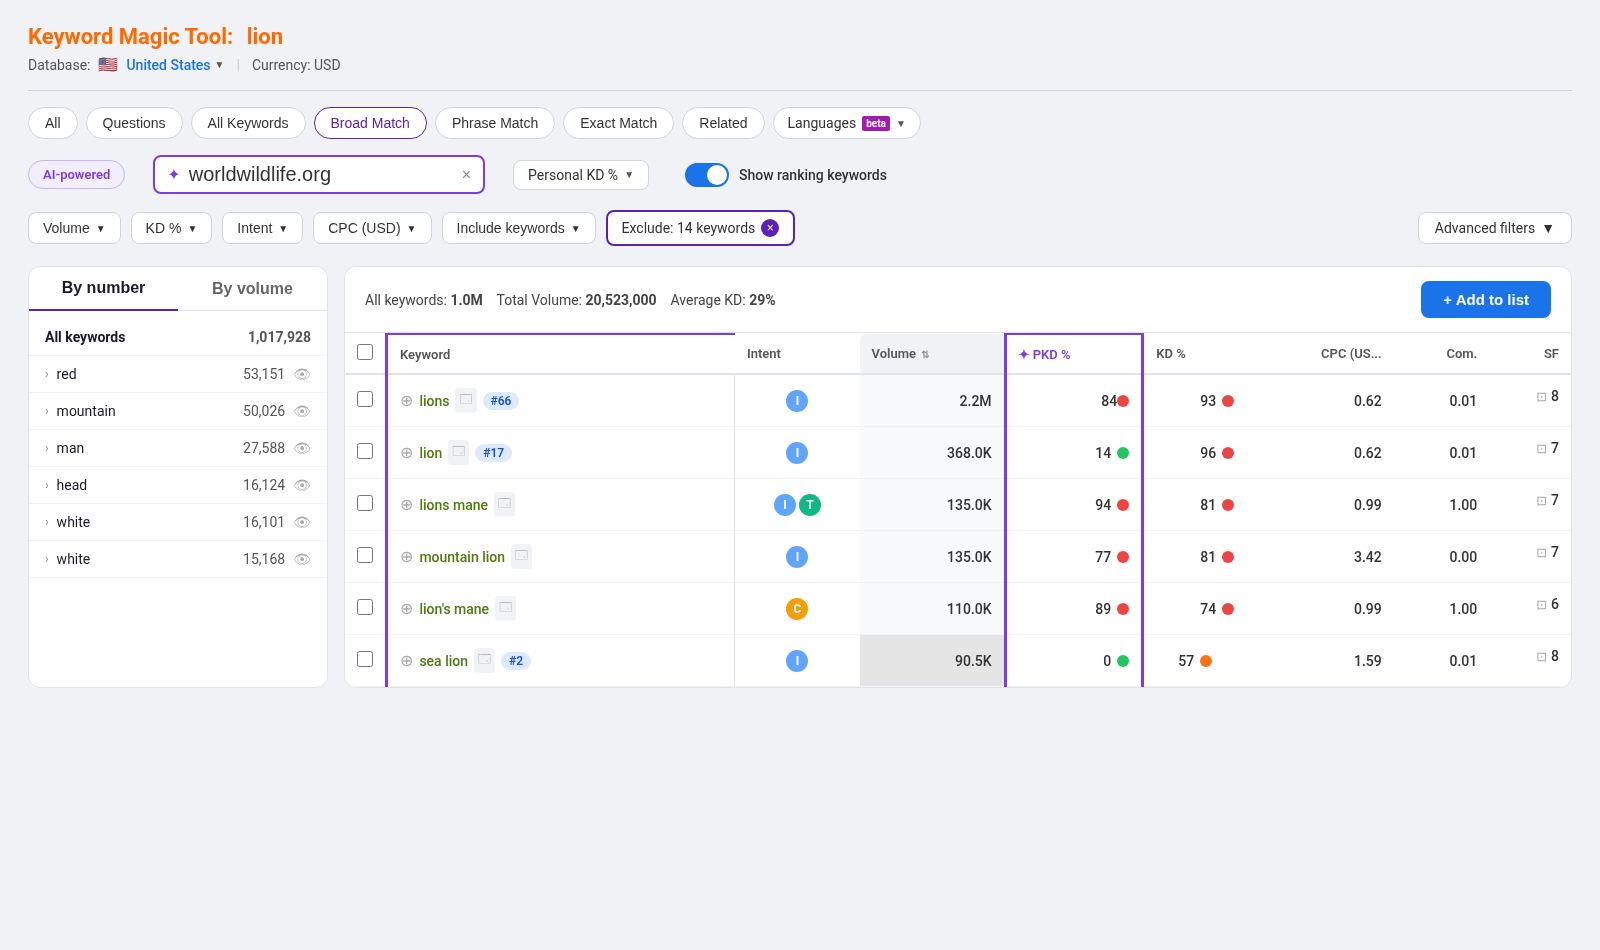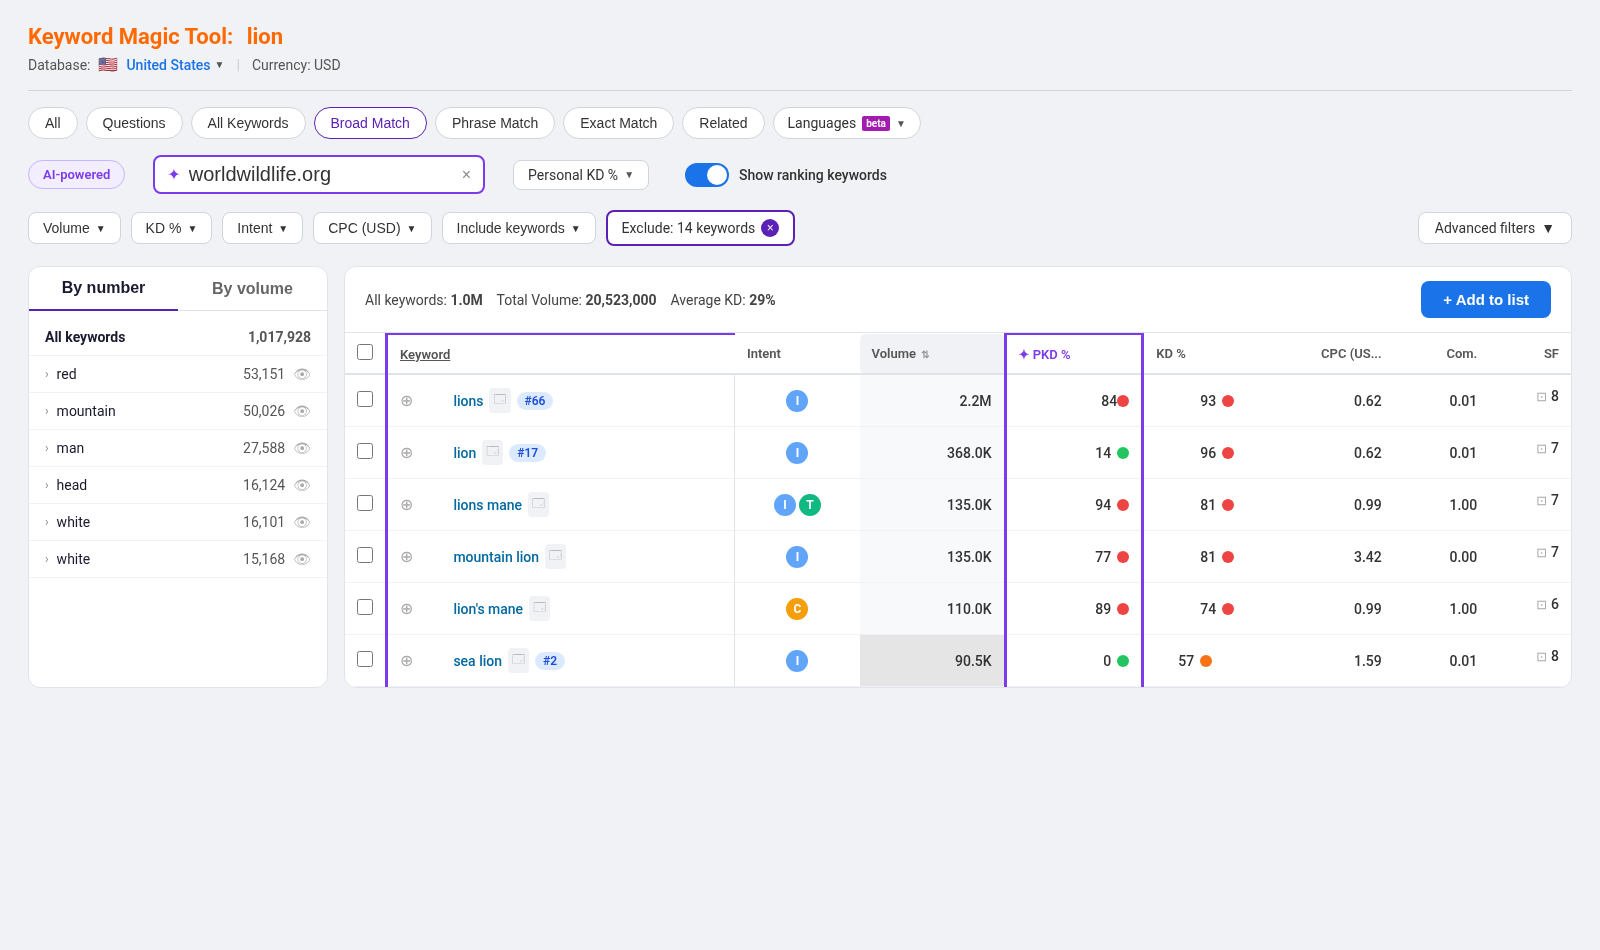--- a/index.html
+++ b/index.html
@@ -341,24 +341,23 @@
     }
     td {
       padding: 13px 12px;
       vertical-align: middle;
       white-space: nowrap;
     }
     td.right { text-align: right; }
     td.center { text-align: center; }
     .checkbox-cell { width: 36px; }
     .kw-link {
-      color: #0369a1;
+      color: #4d7c0f;
       text-decoration: none;
       font-weight: 500;
-      margin-left: 34px;
     }
     .kw-actions {
       display: flex;
       align-items: center;
       gap: 6px;
     }
     .plus-icon {
       color: #aaa;
       font-size: 16px;
       cursor: pointer;
@@ -597,21 +596,21 @@
           <strong>29%</strong>
         </div>
         <button class="add-to-list-btn">+ Add to list</button>
       </div>
       <table>
         <thead>
           <tr>
             <th class="checkbox-cell">
               <input type="checkbox" class="input-checkbox" style="">
             </th>
-            <th style="border-left:3px solid #7c3aed; border-top:2px solid #7c3aed; min-width:200px;text-decoration:underline;">
+            <th style="border-left:3px solid #7c3aed; border-top:2px solid #7c3aed; min-width:200px;">
               <span>Keyword</span>
             </th>
             <th>
               <span>Intent</span>
             </th>
             <th style="background:#f0f2f5;border-radius:6px;">
               <span>Volume</span>
               <span class="sort-icon">⇅</span>
             </th>
             <th style="border-left:3px solid #7c3aed; border-right:3px solid #7c3aed; border-top:2px solid #7c3aed; color:#7c3aed;">

